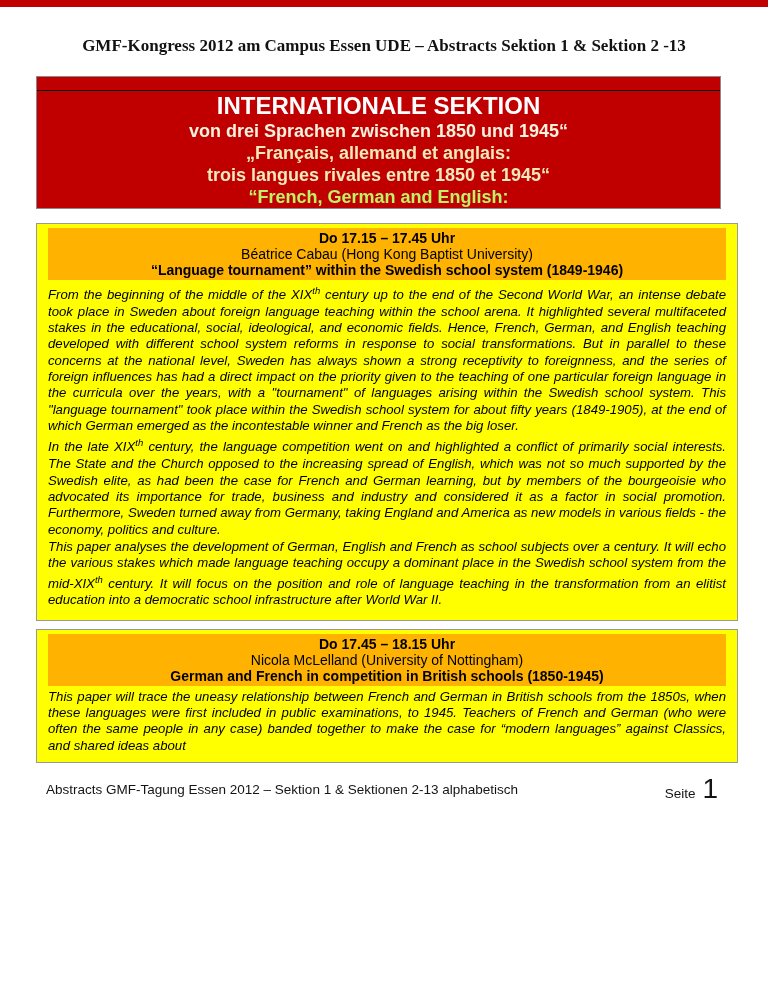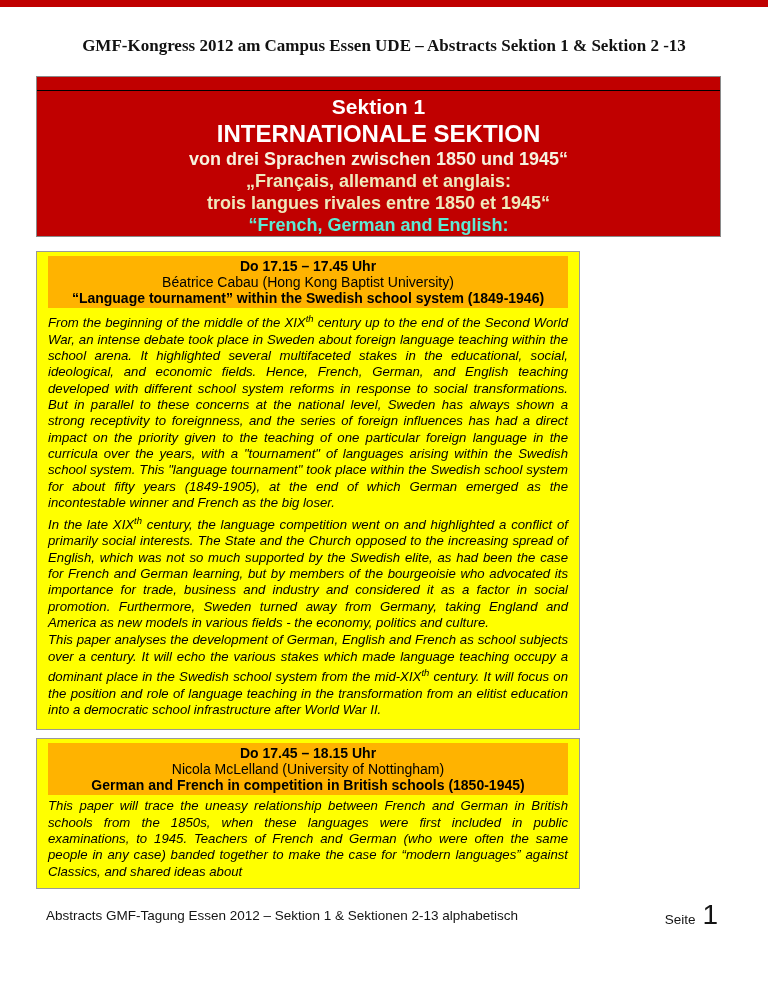--- a/index.html
+++ b/index.html
@@ -33,29 +33,29 @@
     text-align:center;
     color:#ffffff;
     font-weight:700;
   }
   .banner-rule { height:13px; border-bottom:1px solid #000000; }
   .section-num   { font-size:21px; line-height:25px; margin-top:3px; }
   .section-title { font-size:24px; line-height:29px; }
   .quote   { font-size:18px; line-height:22px; }
   .quote-de { color:#F6F2DE; }
   .quote-fr { color:#EFE9BC; }
-  .quote-en { color:#5eead4; }
+  .quote-en { color:#bef264; }
   .banner-leaders {
     font-size:16px; line-height:20px;
     margin-top:10px; padding-bottom:8px;
     color:#FBF3EF;
   }
   .abstract-block {
     margin-left:36px;
-    width:544px;
+    width:702px;
     box-sizing:border-box;
     background:#FFFF00;
     border:1px solid #999999;
   }
   .block-1 { margin-top:14px; }
   .block-2 { margin-top:8px; }
   .session-band {
     margin:4px 11px 0 11px;
     background:#FFB300;
     text-align:center;
@@ -92,21 +92,20 @@
 </style>
 </head>
 <body>
 
 <div class="top-strip"></div>
 
 <div class="doc-header">GMF-Kongress 2012 am Campus Essen UDE – Abstracts Sektion 1 &amp; Sektion 2 -13</div>
 
 <div class="red-banner">
   <div class="banner-rule"></div>
-  <div class="section-num">Sektion 1</div>
   <div class="section-title">INTERNATIONALE SEKTION</div>
   <div class="quote quote-de">von drei Sprachen zwischen 1850 und 1945“</div>
   <div class="quote quote-fr">„Français, allemand et anglais:</div>
   <div class="quote quote-fr">trois langues rivales entre 1850 et 1945“</div>
   <div class="quote quote-en">“French, German and English:</div>
 </div>
 
 <div class="abstract-block block-1">
   <div class="session-band">
     <div class="band-time">Do 17.15 – 17.45 Uhr</div>

